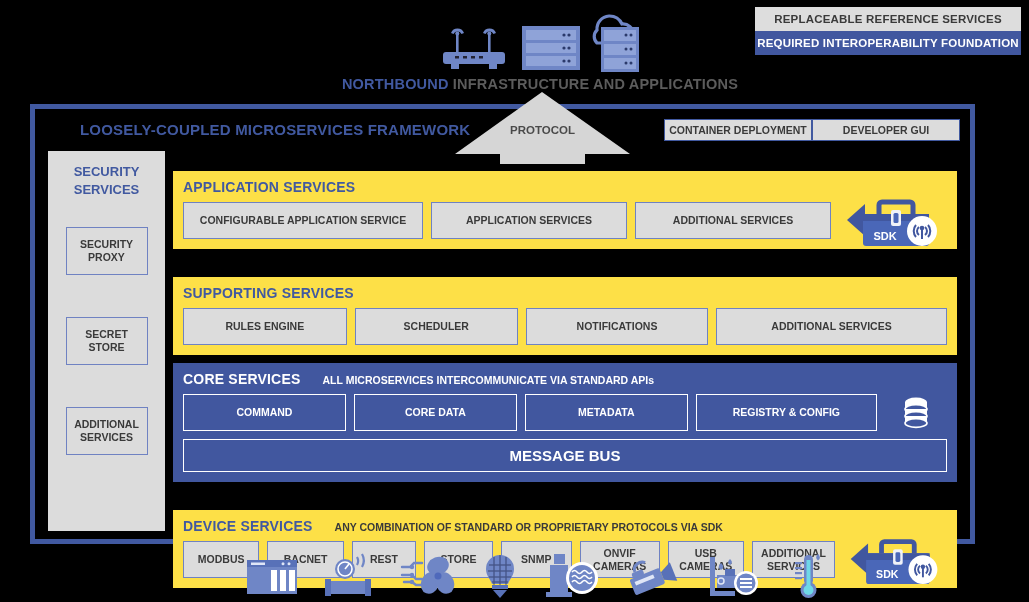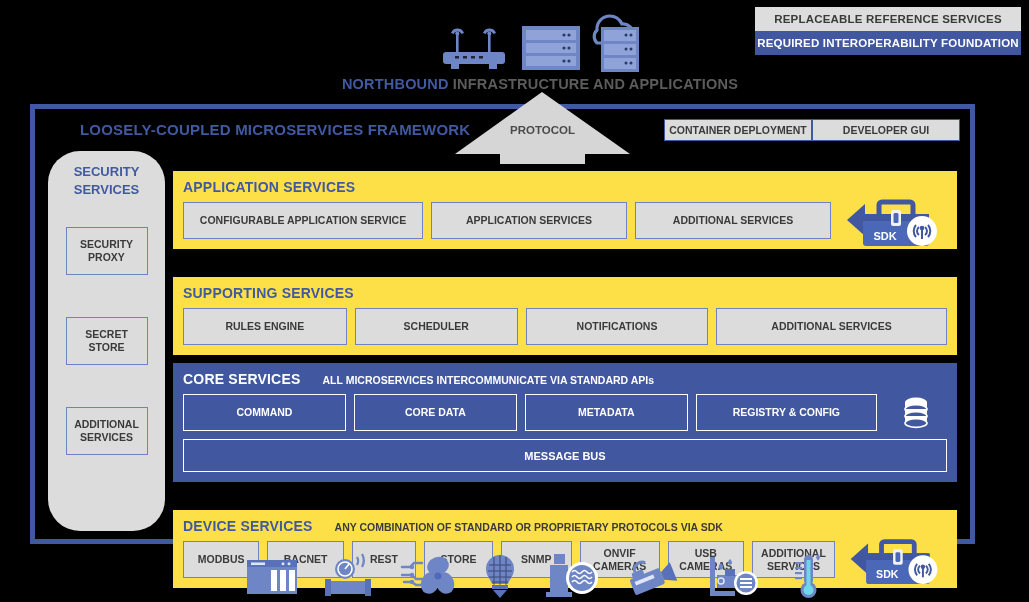--- a/index.html
+++ b/index.html
@@ -55,21 +55,21 @@
     background: #dcdcdc; border: 1px solid #4159a0; color: #3a3a3a;
     font-size: 10.5px; font-weight: bold;
   }
 
   
   .inner { position: absolute; left: 13px; top: 42px; right: 13px; bottom: 8px; display: flex; gap: 8px; }
 
   
   .security {
     width: 117px; background: #dcdcdc; display: flex; flex-direction: column;
-    align-items: center; padding-top: 12px; border-radius: 32px;
+    align-items: center; padding-top: 12px;
   }
   .sec-title {
     font-size: 13px; font-weight: bold; color: #4159a0; text-align: center;
     line-height: 18px; margin-bottom: 28px;
   }
   .sec-box {
     width: 82px; height: 48px; border: 1.5px solid #6f82c2; background: #dcdcdc;
     display: flex; align-items: center; justify-content: center; text-align: center;
     font-size: 10.5px; font-weight: bold; color: #3a3a3a; line-height: 13px;
     margin-bottom: 42px;
@@ -91,21 +91,21 @@
   .row { display: flex; gap: 8px; align-items: stretch; }
   .cell {
     height: 37px; display: flex; align-items: center; justify-content: center;
     text-align: center; font-size: 10.5px; font-weight: bold; line-height: 13px;
     padding: 0 4px;
   }
   .band-gray .cell { background: #dcdcdc; border: 1.5px solid #6f82c2; color: #3a3a3a; }
   .band-blue .cell { background: #41579f; border: 1.6px solid #ffffff; color: #ffffff; }
   .msgbus {
     margin-top: 8px; height: 33px; background: #41579f; border: 1.6px solid #ffffff;
-    color: #fff; font-size: 11px; font-weight: bold;
+    color: #fff; font-size: 15px; font-weight: bold;
     display: flex; align-items: center; justify-content: center;
   }
 
   .app-row .cell { height: 37px; }
   .sdk-slot { width: 108px; position: relative; flex: none; }
   .db-slot { width: 62px; position: relative; flex: none; display:flex; align-items:center; justify-content:center;}
 
   
   .bottom-icons {
     position: absolute; left: 245px; top: 552px; width: 580px; height: 48px;

